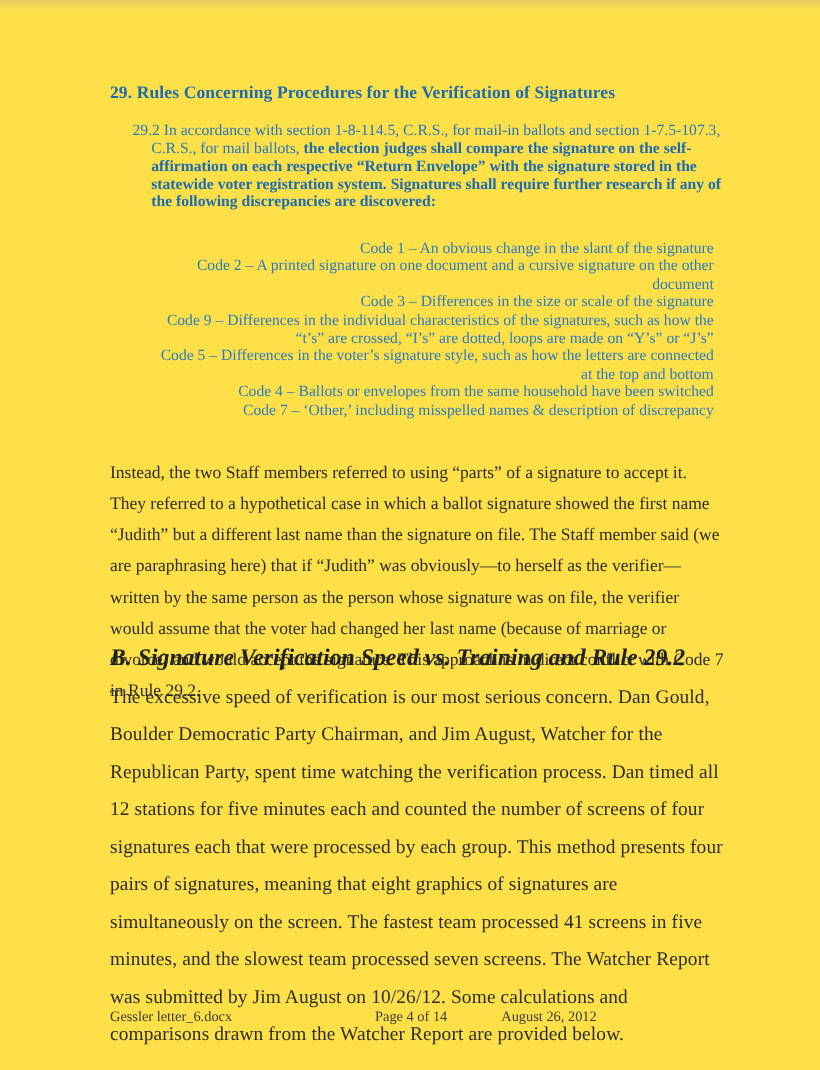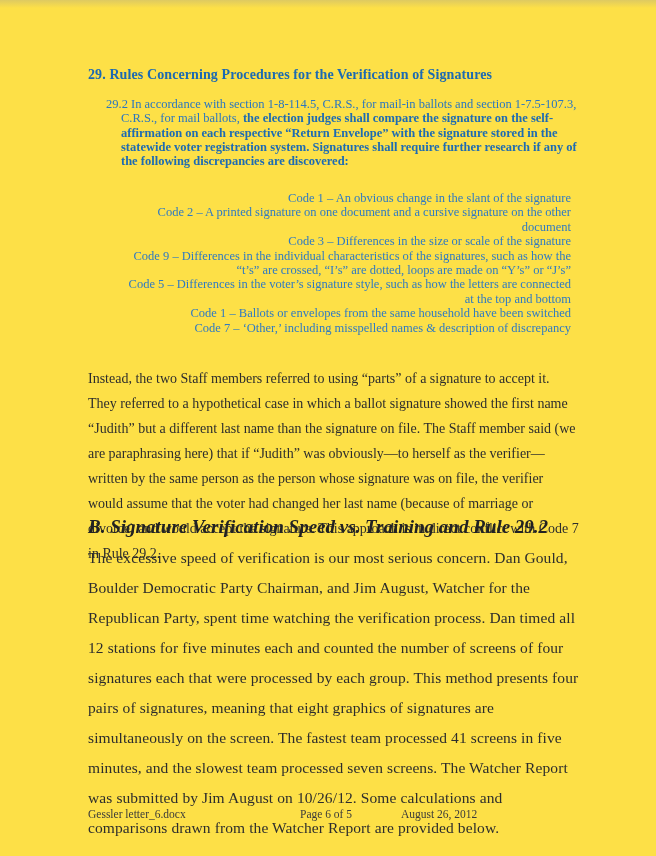--- a/index.html
+++ b/index.html
@@ -96,27 +96,27 @@
   <div class="section-heading">29. Rules Concerning Procedures for the Verification of Signatures</div>
 
   <div class="rule-paragraph"><span>29.2 In accordance with section 1-8-114.5, C.R.S., for mail-in ballots and section 1-7.5-107.3, C.R.S., for mail ballots, </span><span class="rule-bold">the election judges shall compare the signature on the self-affirmation on each respective “Return Envelope” with the signature stored in the statewide voter registration system. Signatures shall require further research if any of the following discrepancies are discovered:</span></div>
 
   <div class="code-list">
     <div class="code-item">Code 1 – An obvious change in the slant of the signature</div>
     <div class="code-item">Code 2 – A printed signature on one document and a cursive signature on the other document</div>
     <div class="code-item">Code 3 – Differences in the size or scale of the signature</div>
     <div class="code-item">Code 9 – Differences in the individual characteristics of the signatures, such as how the “t’s” are crossed, “I’s” are dotted, loops are made on “Y’s” or “J’s”</div>
     <div class="code-item">Code 5 – Differences in the voter’s signature style, such as how the letters are connected at the top and bottom</div>
-    <div class="code-item">Code 1 – Ballots or envelopes from the same household have been switched</div>
+    <div class="code-item">Code 4 – Ballots or envelopes from the same household have been switched</div>
     <div class="code-item">Code 7 – ‘Other,’ including misspelled names &amp; description of discrepancy</div>
   </div>
 
   <div class="body-paragraph-1">Instead, the two Staff members referred to using “parts” of a signature to accept it. They referred to a hypothetical case in which a ballot signature showed the first name “Judith” but a different last name than the signature on file. The Staff member said (we are paraphrasing here) that if “Judith” was obviously—to herself as the verifier—written by the same person as the person whose signature was on file, the verifier would assume that the voter had changed her last name (because of marriage or divorce) and would accept the signature. This approach is in direct conflict with Code 7 in Rule 29.2.</div>
 
   <div class="subsection-heading">B. Signature Verification Speed vs. Training and Rule 29.2</div>
 
   <div class="body-paragraph-2">The excessive speed of verification is our most serious concern. Dan Gould, Boulder Democratic Party Chairman, and Jim August, Watcher for the Republican Party, spent time watching the verification process. Dan timed all 12 stations for five minutes each and counted the number of screens of four signatures each that were processed by each group. This method presents four pairs of signatures, meaning that eight graphics of signatures are simultaneously on the screen. The fastest team processed 41 screens in five minutes, and the slowest team processed seven screens. The Watcher Report was submitted by Jim August on 10/26/12. Some calculations and comparisons drawn from the Watcher Report are provided below.</div>
 
   <span class="footer-item footer-filename">Gessler letter_6.docx</span>
-  <span class="footer-item footer-page">Page 6 of 5</span>
+  <span class="footer-item footer-page">Page 4 of 14</span>
   <span class="footer-item footer-date">August 26, 2012</span>
 
 </div>
 
 </body></html>

